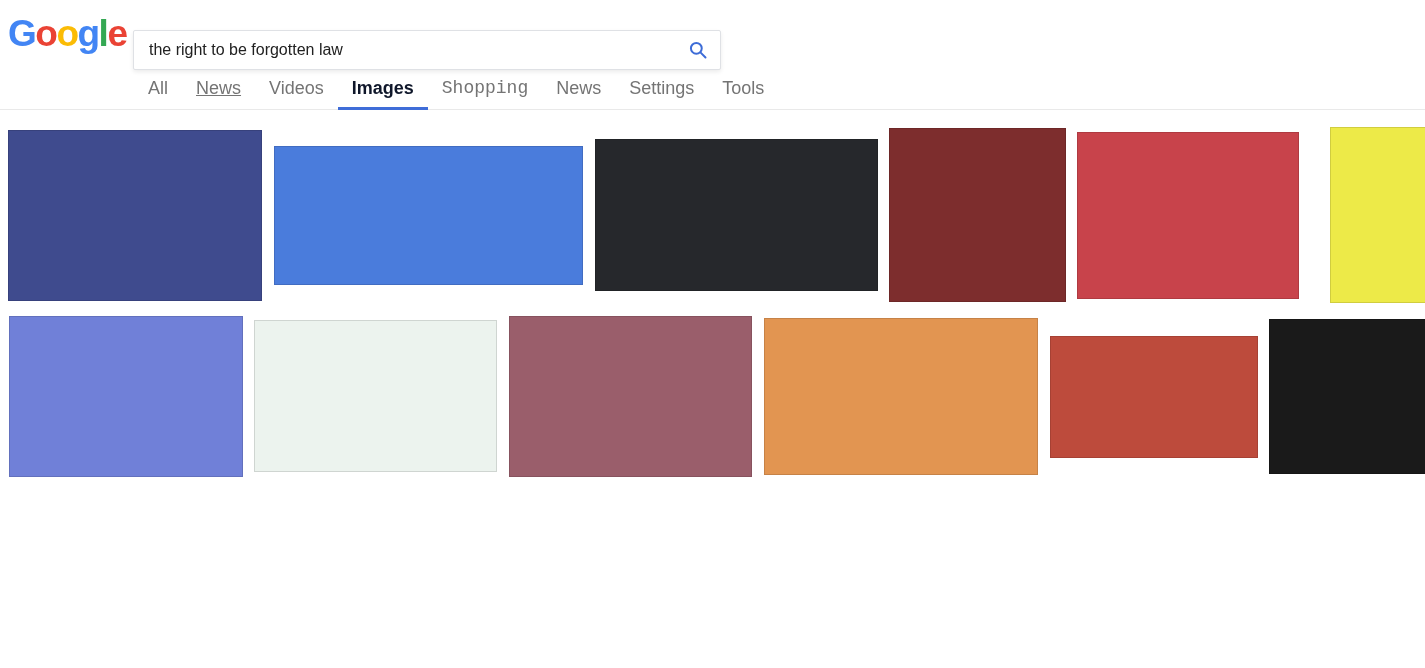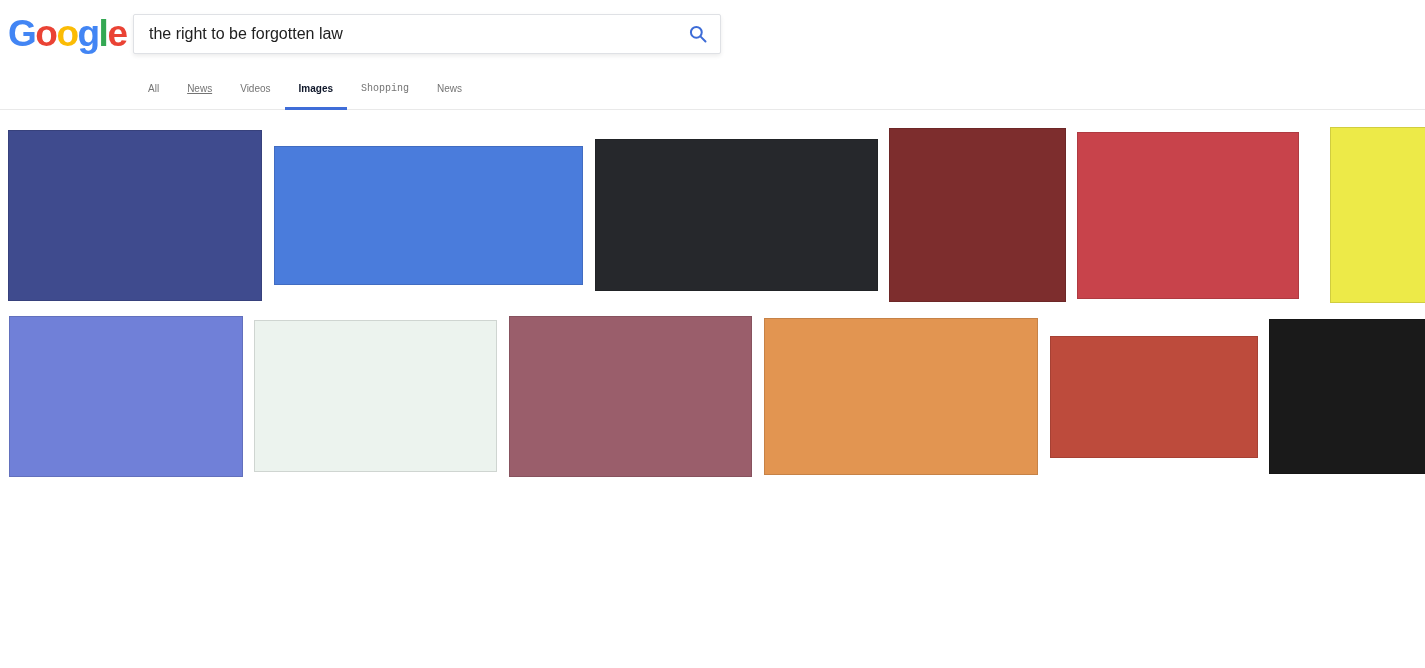--- a/index.html
+++ b/index.html
@@ -32,21 +32,21 @@
     font-size: 37px;
     font-weight: bold;
     letter-spacing: -1.5px;
     line-height: 48px;
     cursor: pointer;
     user-select: none;
   }
   .searchbox {
     position: absolute;
     left: 133px;
-    top: 14px;
+    top: 30px;
     width: 588px;
     height: 40px;
     box-sizing: border-box;
     background: #ffffff;
     border: 1px solid #dfe1e5;
     border-radius: 2px;
     box-shadow: 0 2px 4px rgba(0,0,0,0.08);
     display: flex;
     align-items: center;
   }
@@ -79,21 +79,21 @@
     top: 70px;
     width: 587px;
     height: 40px;
     display: flex;
     align-items: stretch;
     justify-content: space-between;
   }
   .tabs-left, .tabs-right { display: flex; }
   .tab {
     padding: 0 14px;
-    font-size: 10px;
+    font-size: 18px;
     line-height: 37px;
     cursor: pointer;
     white-space: nowrap;
     box-sizing: border-box;
   }
   .tab.active { font-weight: bold; }
   
   .results {
     position: absolute;
     top: 0; left: 0;
@@ -147,16 +147,20 @@
 
     <nav>
       <div class="tabs-left">
           <div class="tab" style="color: rgb(116, 116, 116);">All</div>
           <div class="tab" style="color: rgb(116, 116, 116); text-decoration: underline;">News</div>
           <div class="tab" style="color: rgb(116, 116, 116);">Videos</div>
           <div class="tab active" style="color: #0f172a; border-bottom: 3px solid rgb(63, 109, 216);">Images</div>
           <div class="tab" style="color: rgb(116, 116, 116); font-family: Liberation Mono, monospace;">Shopping</div>
           <div class="tab" style="color: rgb(116, 116, 116);">News</div>
         </div>
+      <div class="tabs-right">
+          <div class="tab" style="color: rgb(116, 116, 116);">Settings</div>
+          <div class="tab" style="color: rgb(116, 116, 116);">Tools</div>
+        </div>
     </nav>
   </header>
 
 </div>
 
 </body></html>

